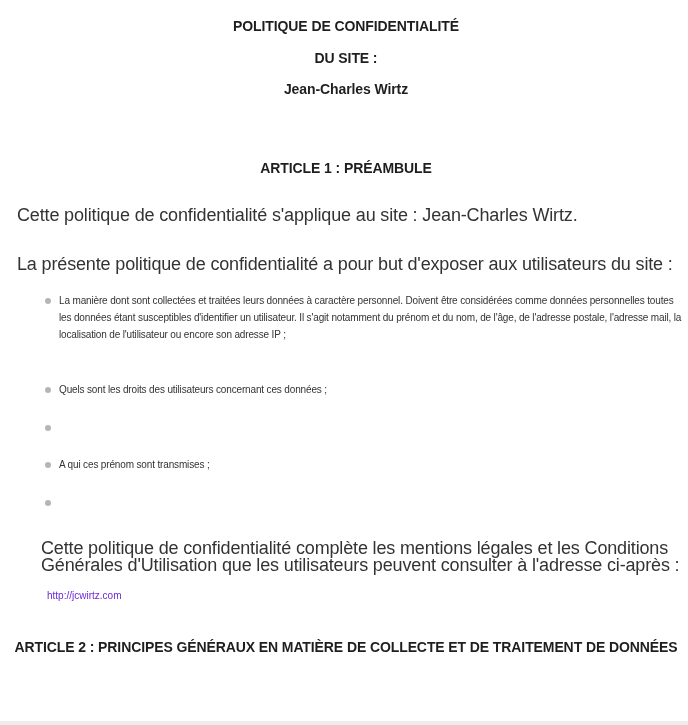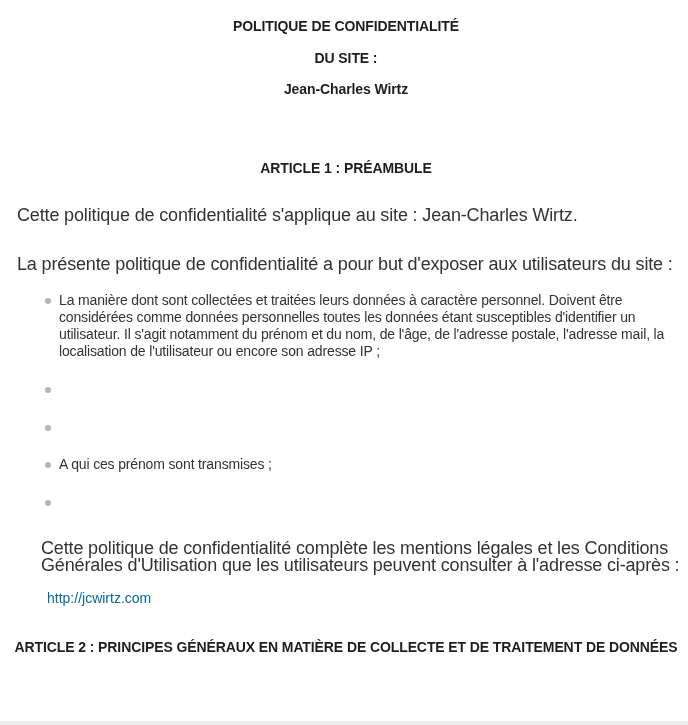--- a/index.html
+++ b/index.html
@@ -48,40 +48,40 @@
       top: 292px;
       margin: 0;
       padding: 0;
       list-style: none;
       width: 688px;
     }
     ul.list li {
       position: absolute;
       left: 59px;
       width: 625px;
-      font-size: 14px;
+      font-size: 10px;
       line-height: 17px;
       color: #333333;
       letter-spacing: -0.15px;
     }
     ul.list li .bullet {
       position: absolute;
       left: -14px;
       top: 6px;
       width: 6px;
       height: 6px;
       border-radius: 50%;
       background: #b5b5b5;
     }
     .url {
       position: absolute;
       left: 47px;
       top: 590px;
-      font-size: 14px;
-      color: #0369a1;
+      font-size: 10px;
+      color: #6d28d9;
     }
     .bottom-bar {
       position: absolute;
       left: 0;
       top: 721px;
       width: 688px;
       height: 4px;
       background: #ededed;
     }
   </style>
@@ -99,20 +99,21 @@
   <div class="p" style="top:207px;">Cette politique de confidentialité s'applique au site : Jean-Charles Wirtz.</div>
   <div class="p" style="top:256px;">La présente politique de confidentialité a pour but d'exposer aux utilisateurs du site :</div>
 
   <ul class="list">
     <li style="top:0px;">
       <span class="bullet"></span>
       <span>La manière dont sont collectées et traitées leurs données à caractère personnel. Doivent être considérées comme données personnelles toutes les données étant susceptibles d'identifier un utilisateur. Il s'agit notamment du prénom et du nom, de l'âge, de l'adresse postale, l'adresse mail, la localisation de l'utilisateur ou encore son adresse IP ;</span>
     </li>
     <li style="top:89px;">
       <span class="bullet"></span>
+      <span>Quels sont les droits des utilisateurs concernant ces données ;</span>
     </li>
     <li style="top:127px;">
       <span class="bullet"></span>
     </li>
     <li style="top:164px;">
       <span class="bullet"></span>
       <span>A qui ces prénom sont transmises ;</span>
     </li>
     <li style="top:202px;">
       <span class="bullet"></span>

